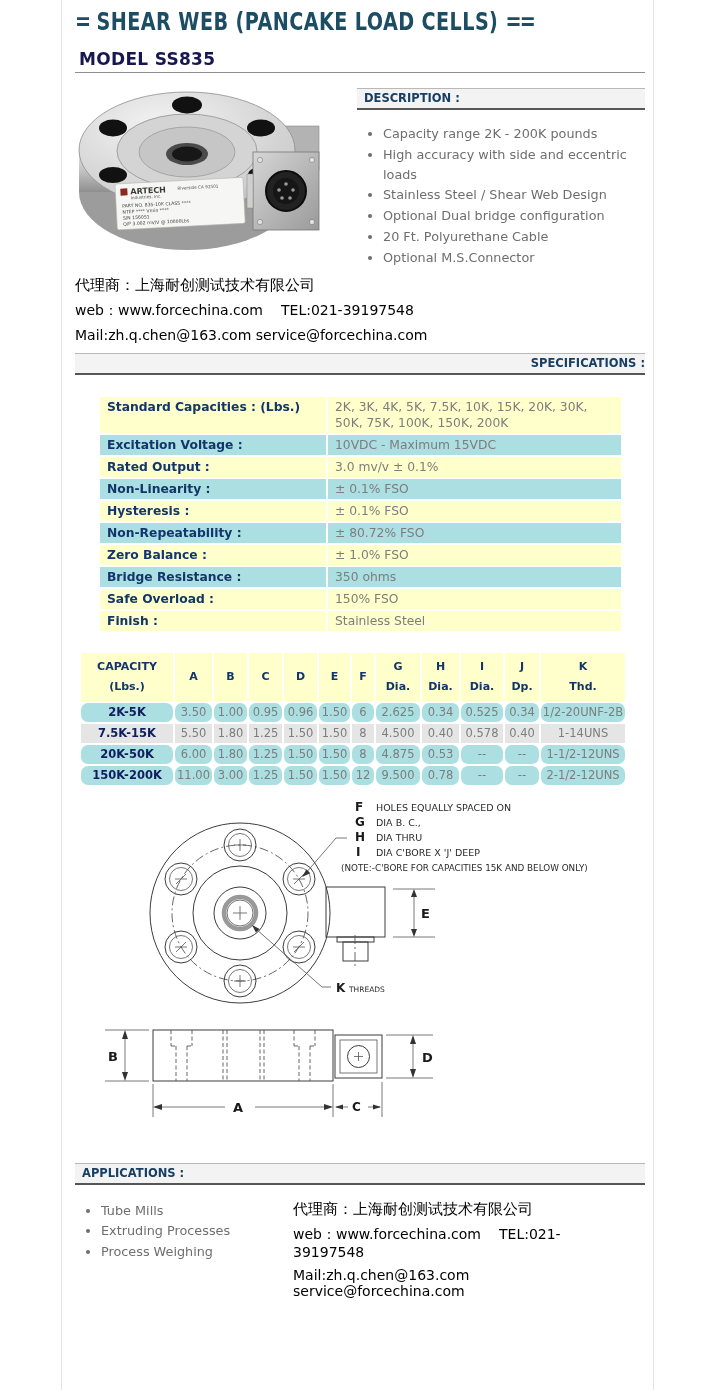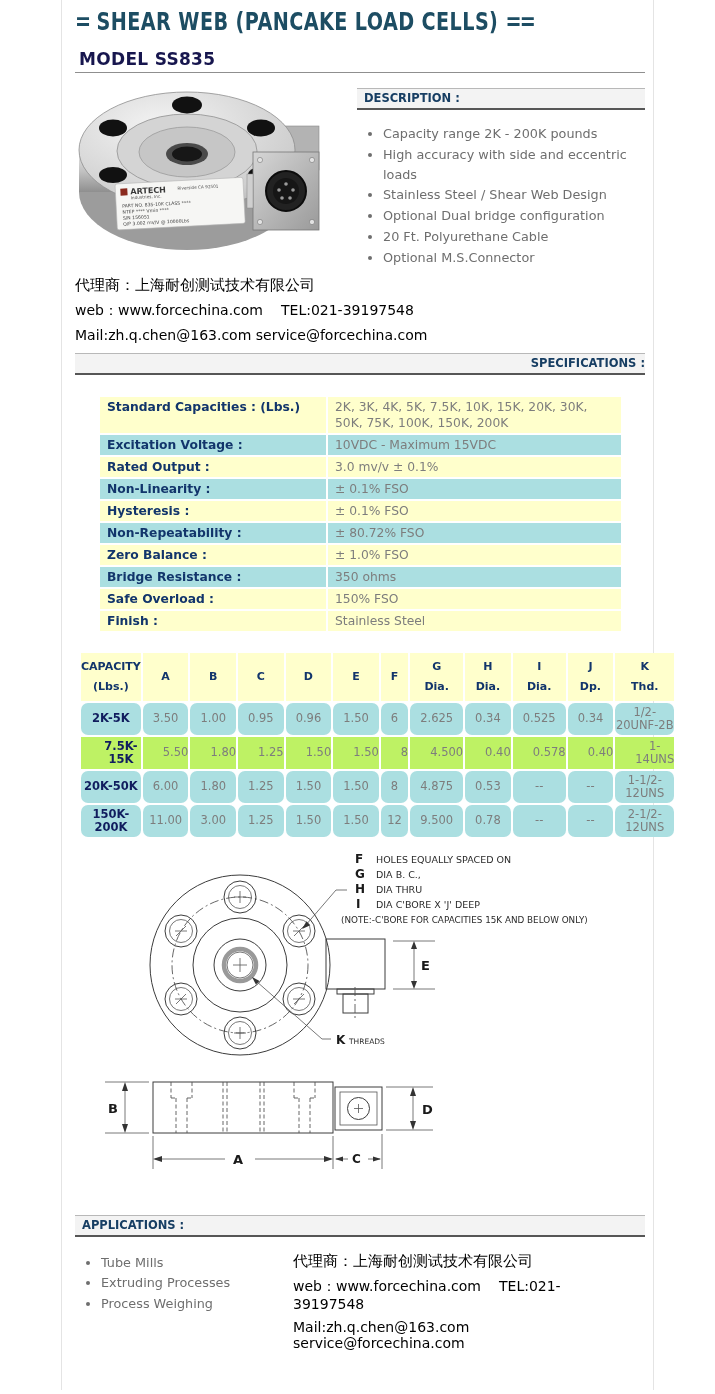--- a/index.html
+++ b/index.html
@@ -37,21 +37,21 @@
   table.spec tr.c td{background:#ABDFE1;}
   table.spec .subl{padding-left:46px;font-weight:bold;}
 
   .bar.dims{margin-top:14px;}
   table.dim{border-collapse:separate;border-spacing:2px;table-layout:fixed;margin:18px 0 0 4px;}
   table.dim th{background:#FFFFCC;color:#12356b;font-size:11px;font-weight:bold;white-space:pre-line;
                padding:4px 0;line-height:20px;vertical-align:middle;}
   table.dim td{color:#7d7d7d;font-size:11.5px;text-align:center;padding:3px 0;line-height:13px;vertical-align:middle;}
   table.dim td.cap{font-weight:bold;color:#101d5e;}
   table.dim tr.c td{background:#ABDFE1;border-radius:7px;}
-  table.dim tr.y td{background:#bef264;padding-left:20px;}
+  table.dim tr.y td{background:#e5e5e5;}
 
   .diagram{margin-top:8px;}
   .diagram svg{display:block;}
   .dwg{stroke:#3c3c3c;stroke-width:1;fill:none;}
   .dwg-thin{stroke:#555;stroke-width:0.8;fill:none;}
   .dash{stroke:#555;stroke-width:0.9;fill:none;stroke-dasharray:4 2.5;}
   .dashdot{stroke:#555;stroke-width:0.9;fill:none;stroke-dasharray:9 3 2 3;}
   .arr{fill:#333;stroke:none;}
   text.dimlbl{font:bold 13px "DejaVu Sans",sans-serif;fill:#1a1a1a;}
   text.lk{font:bold 12px "DejaVu Sans",sans-serif;fill:#1a1a1a;}

